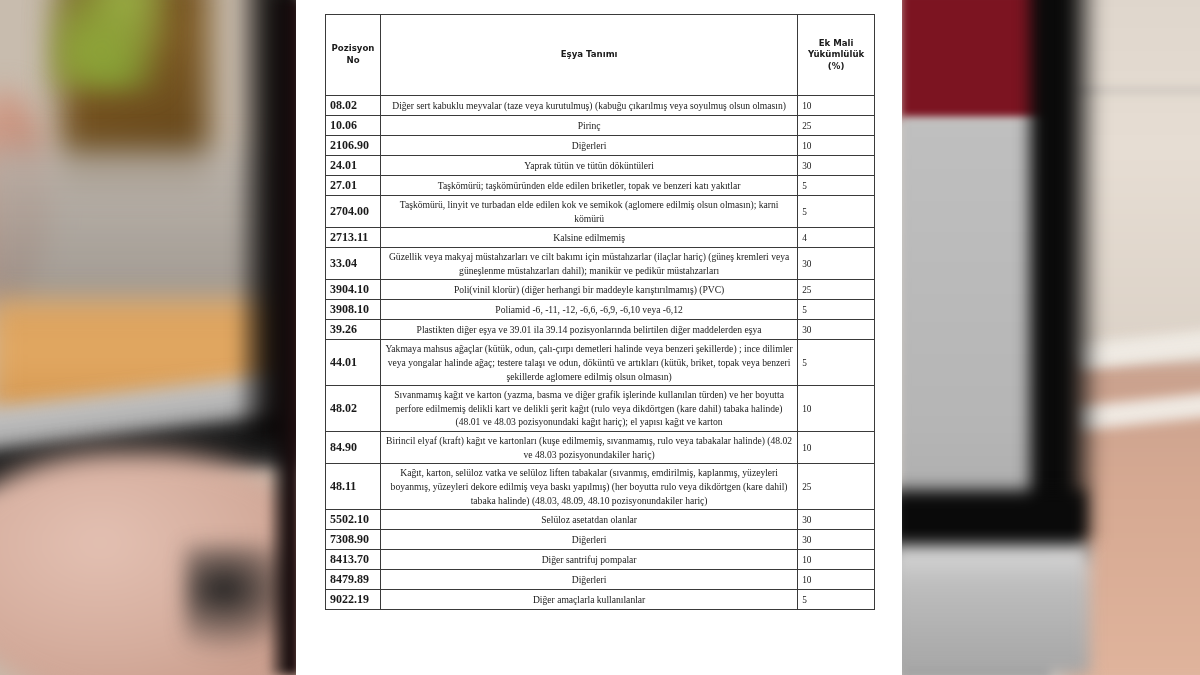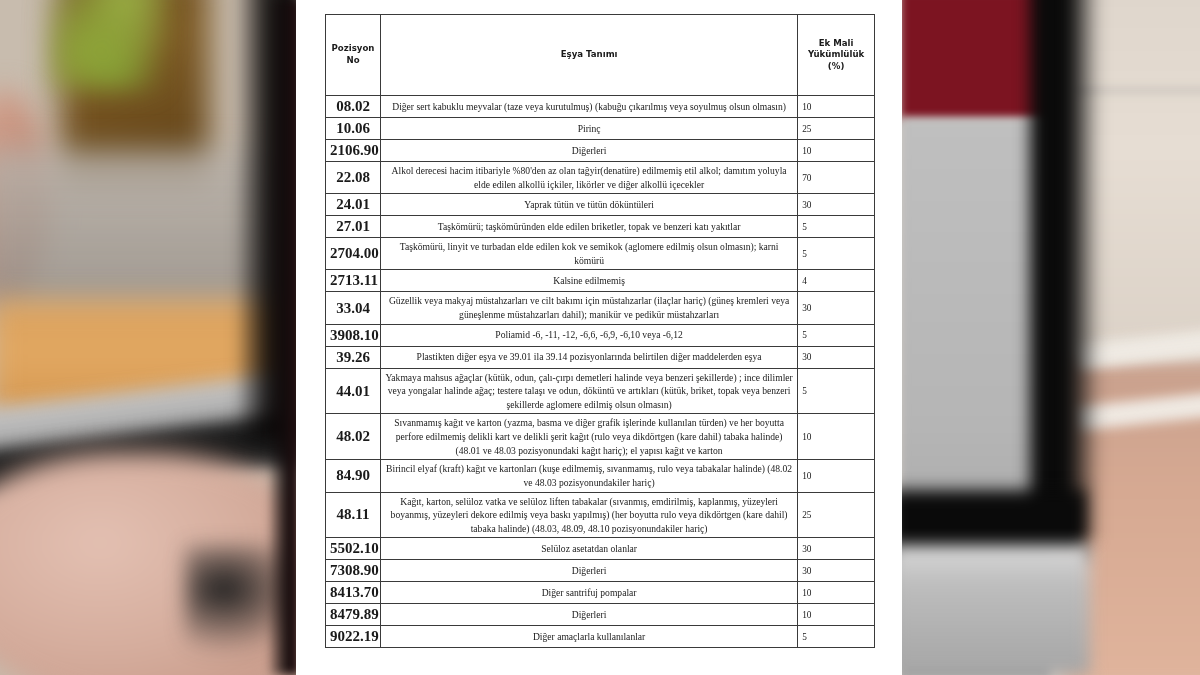--- a/index.html
+++ b/index.html
@@ -195,22 +195,22 @@
     padding-bottom: 8px;
     height: 64px;
   }
   .col-no   { width: 53px; }
   .col-desc { width: 402px; }
   .col-rate { width: 74px; }
 
   .cell-no {
     font-family: "Liberation Serif", serif;
     font-weight: bold;
-    font-size: 15px;
-    text-align: center;
+    font-size: 12px;
+    text-align: left;
     padding-left: 6px;
     white-space: nowrap;
   }
   .cell-desc {
     font-family: "Liberation Serif", serif;
     font-size: 9.6px;
     line-height: 1.42;
     text-align: center;
     padding-left: 5px;
     padding-right: 4px;
@@ -287,25 +287,20 @@
             <td class="cell-no">10.06</td>
             <td class="cell-desc">Pirinç</td>
             <td class="cell-rate">25</td>
           </tr>
           <tr>
             <td class="cell-no">2106.90</td>
             <td class="cell-desc">Diğerleri</td>
             <td class="cell-rate">10</td>
           </tr>
           <tr>
-            <td class="cell-no">22.08</td>
-            <td class="cell-desc">Alkol derecesi hacim itibariyle %80'den az olan tağyir(denatüre) edilmemiş etil alkol; damıtım yoluyla elde edilen alkollü içkiler, likörler ve diğer alkollü içecekler</td>
-            <td class="cell-rate">70</td>
-          </tr>
-          <tr>
             <td class="cell-no">24.01</td>
             <td class="cell-desc">Yaprak tütün ve tütün döküntüleri</td>
             <td class="cell-rate">30</td>
           </tr>
           <tr>
             <td class="cell-no">27.01</td>
             <td class="cell-desc">Taşkömürü; taşkömüründen elde edilen briketler, topak ve benzeri katı yakıtlar</td>
             <td class="cell-rate">5</td>
           </tr>
           <tr>
@@ -317,20 +312,25 @@
             <td class="cell-no">2713.11</td>
             <td class="cell-desc">Kalsine edilmemiş</td>
             <td class="cell-rate">4</td>
           </tr>
           <tr>
             <td class="cell-no">33.04</td>
             <td class="cell-desc">Güzellik veya makyaj müstahzarları ve cilt bakımı için müstahzarlar (ilaçlar hariç) (güneş kremleri veya güneşlenme müstahzarları dahil); manikür ve pedikür müstahzarları</td>
             <td class="cell-rate">30</td>
           </tr>
           <tr>
+            <td class="cell-no">3904.10</td>
+            <td class="cell-desc">Poli(vinil klorür) (diğer herhangi bir maddeyle karıştırılmamış) (PVC)</td>
+            <td class="cell-rate">25</td>
+          </tr>
+          <tr>
             <td class="cell-no">3908.10</td>
             <td class="cell-desc">Poliamid -6, -11, -12, -6,6, -6,9, -6,10 veya -6,12</td>
             <td class="cell-rate">5</td>
           </tr>
           <tr>
             <td class="cell-no">39.26</td>
             <td class="cell-desc">Plastikten diğer eşya ve 39.01 ila 39.14 pozisyonlarında belirtilen diğer maddelerden eşya</td>
             <td class="cell-rate">30</td>
           </tr>
           <tr>

